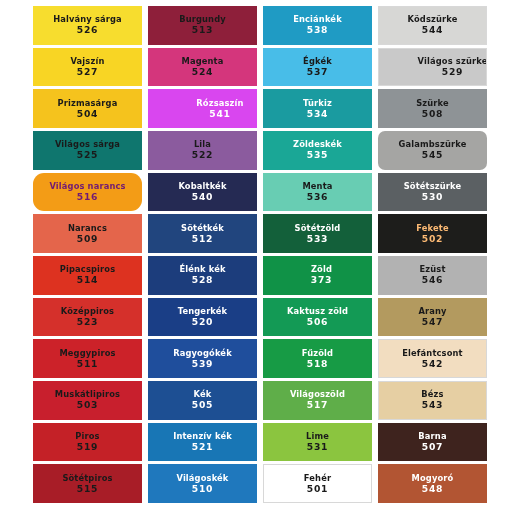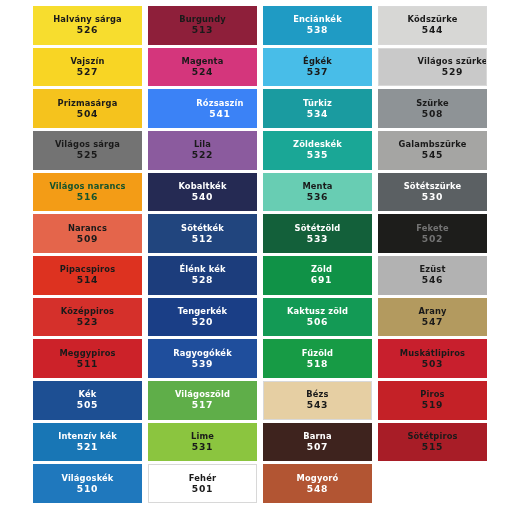--- a/index.html
+++ b/index.html
@@ -94,49 +94,49 @@
         <div class="num">537</div>
       </div>
       <div class="swatch bordered" style="background: rgb(201, 201, 201); color: rgb(26, 26, 26); padding-left: 40px;">
         <div class="nm">Világos szürke</div>
         <div class="num">529</div>
       </div>
       <div class="swatch" style="background: rgb(245, 195, 29); color: rgb(26, 26, 26);">
         <div class="nm">Prizmasárga</div>
         <div class="num">504</div>
       </div>
-      <div class="swatch" style="background: #3b82f6; color: rgb(255, 255, 255); padding-left: 35px;">
+      <div class="swatch" style="background: #d946ef; color: rgb(255, 255, 255); padding-left: 35px;">
         <div class="nm">Rózsaszín</div>
         <div class="num">541</div>
       </div>
       <div class="swatch" style="background: rgb(26, 155, 160); color: rgb(255, 255, 255);">
         <div class="nm">Türkiz</div>
         <div class="num">534</div>
       </div>
       <div class="swatch" style="background: rgb(142, 147, 150); color: rgb(26, 26, 26);">
         <div class="nm">Szürke</div>
         <div class="num">508</div>
       </div>
-      <div class="swatch" style="background: #737373; color: rgb(26, 26, 26);">
+      <div class="swatch" style="background: #0f766e; color: rgb(26, 26, 26);">
         <div class="nm">Világos sárga</div>
         <div class="num">525</div>
       </div>
       <div class="swatch" style="background: rgb(139, 91, 158); color: rgb(26, 26, 26);">
         <div class="nm">Lila</div>
         <div class="num">522</div>
       </div>
       <div class="swatch" style="background: rgb(26, 167, 150); color: rgb(255, 255, 255);">
         <div class="nm">Zöldeskék</div>
         <div class="num">535</div>
       </div>
-      <div class="swatch" style="background: rgb(165, 165, 163); color: rgb(26, 26, 26);">
+      <div class="swatch" style="background: rgb(165, 165, 163); color: rgb(26, 26, 26); border-radius: 7px;">
         <div class="nm">Galambszürke</div>
         <div class="num">545</div>
       </div>
-      <div class="swatch" style="background: rgb(243, 156, 22); color: #14532d;">
+      <div class="swatch" style="background: rgb(243, 156, 22); color: #701a75; border-radius: 11px;">
         <div class="nm">Világos narancs</div>
         <div class="num">516</div>
       </div>
       <div class="swatch" style="background: rgb(37, 42, 83); color: rgb(255, 255, 255);">
         <div class="nm">Kobaltkék</div>
         <div class="num">540</div>
       </div>
       <div class="swatch" style="background: rgb(104, 205, 179); color: rgb(26, 26, 26);">
         <div class="nm">Menta</div>
         <div class="num">536</div>
@@ -150,35 +150,35 @@
         <div class="num">509</div>
       </div>
       <div class="swatch" style="background: rgb(33, 69, 126); color: rgb(255, 255, 255);">
         <div class="nm">Sötétkék</div>
         <div class="num">512</div>
       </div>
       <div class="swatch" style="background: rgb(19, 96, 58); color: rgb(255, 255, 255);">
         <div class="nm">Sötétzöld</div>
         <div class="num">533</div>
       </div>
-      <div class="swatch" style="background: rgb(29, 29, 27); color: #737373;">
+      <div class="swatch" style="background: rgb(29, 29, 27); color: #fdba74;">
         <div class="nm">Fekete</div>
         <div class="num">502</div>
       </div>
       <div class="swatch" style="background: rgb(221, 50, 32); color: rgb(26, 26, 26);">
         <div class="nm">Pipacspiros</div>
         <div class="num">514</div>
       </div>
       <div class="swatch" style="background: rgb(28, 61, 124); color: rgb(255, 255, 255);">
         <div class="nm">Élénk kék</div>
         <div class="num">528</div>
       </div>
       <div class="swatch" style="background: rgb(16, 146, 71); color: rgb(255, 255, 255); padding-left: 8px;">
         <div class="nm">Zöld</div>
-        <div class="num">691</div>
+        <div class="num">373</div>
       </div>
       <div class="swatch" style="background: rgb(178, 178, 178); color: rgb(26, 26, 26);">
         <div class="nm">Ezüst</div>
         <div class="num">546</div>
       </div>
       <div class="swatch" style="background: rgb(213, 48, 43); color: rgb(26, 26, 26);">
         <div class="nm">Középpiros</div>
         <div class="num">523</div>
       </div>
       <div class="swatch" style="background: rgb(26, 62, 134); color: rgb(255, 255, 255);">
@@ -197,20 +197,24 @@
         <div class="nm">Meggypiros</div>
         <div class="num">511</div>
       </div>
       <div class="swatch" style="background: rgb(31, 78, 156); color: rgb(255, 255, 255);">
         <div class="nm">Ragyogókék</div>
         <div class="num">539</div>
       </div>
       <div class="swatch" style="background: rgb(23, 155, 69); color: rgb(255, 255, 255);">
         <div class="nm">Fűzöld</div>
         <div class="num">518</div>
+      </div>
+      <div class="swatch bordered" style="background: rgb(242, 221, 192); color: rgb(26, 26, 26);">
+        <div class="nm">Elefántcsont</div>
+        <div class="num">542</div>
       </div>
       <div class="swatch" style="background: rgb(200, 31, 45); color: rgb(26, 26, 26);">
         <div class="nm">Muskátlipiros</div>
         <div class="num">503</div>
       </div>
       <div class="swatch" style="background: rgb(29, 79, 147); color: rgb(255, 255, 255);">
         <div class="nm">Kék</div>
         <div class="num">505</div>
       </div>
       <div class="swatch" style="background: rgb(95, 174, 73); color: rgb(255, 255, 255);">

